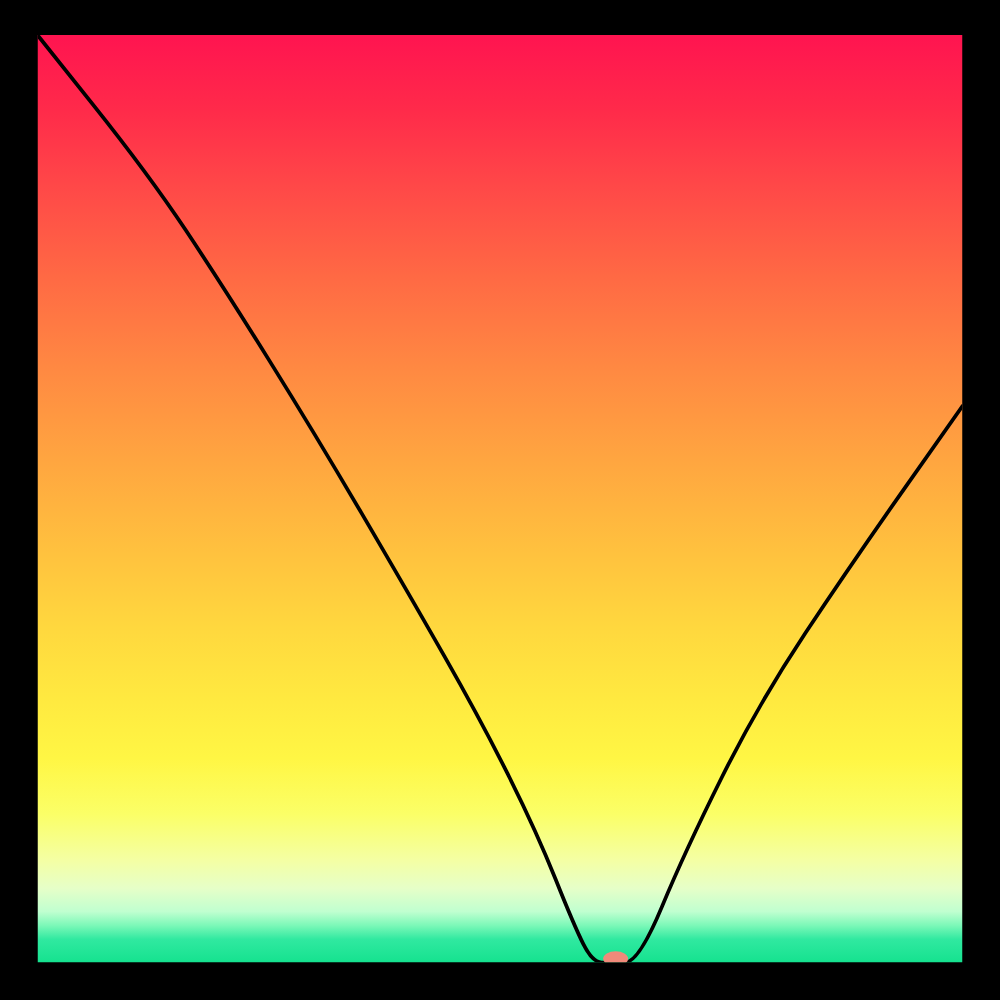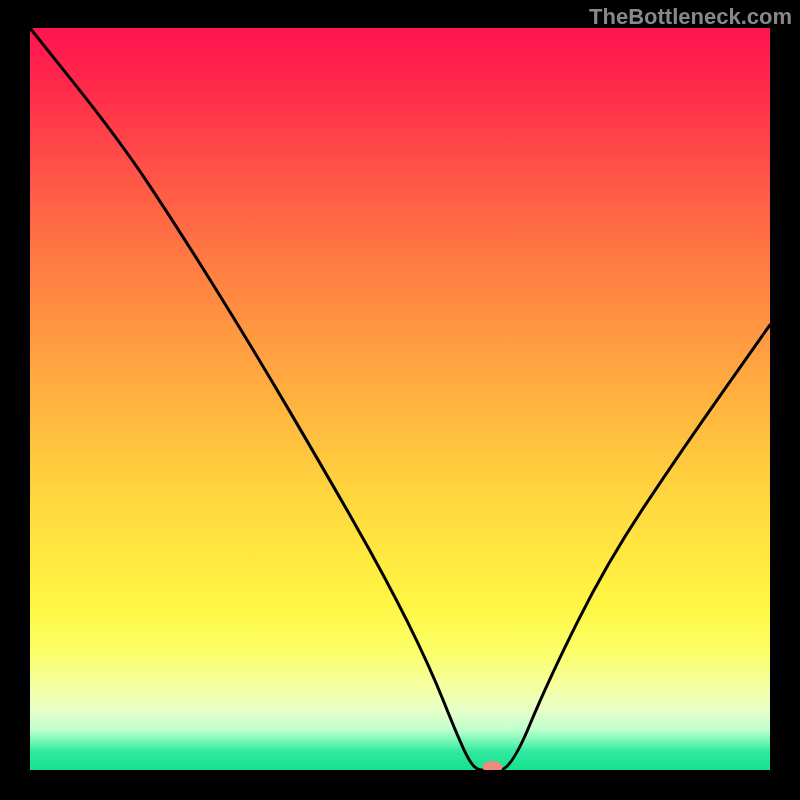--- a/index.html
+++ b/index.html
@@ -74,21 +74,20 @@
   .marker {
     fill: #f08a7a;
     stroke: none;
   }
 </style>
 </head>
 <body>
 
 <div class="canvas">
 
-  <div class="watermark">TheBottleneck.com</div>
 
   <div class="plot-area">
     <div class="gradient-bg"></div>
 
     <svg class="curve-svg" viewBox="0 0 740 742" preserveAspectRatio="none">
       <path id="curve-path" class="curve-path" d="M 0 0 Q 0 0 44.4 55.650000000000034 Q 88.8 111.30000000000007 118.4 155.82000000000005 Q 148 200.34000000000003 185 259.70000000000005 Q 222 319.06000000000006 259 382.13 Q 296 445.2 325.6 497.14 Q 355.2 549.0799999999999 377.4 593.5999999999999 Q 399.6 638.12 414.4 675.22 Q 429.2 712.32 436.6 727.1600000000001 Q 444 742 451.4 742 Q 458.8 742 469.9 742 Q 481 742 499.5 697.48 Q 518 652.96 547.6 593.6 Q 577.2 534.24 614.2 478.59000000000003 Q 651.2 422.94 695.6 359.87 L 740 296.8"></path>
       <ellipse id="marker-ell" class="marker" rx="10" ry="6" cx="462.5" cy="739" fill="#f08a7a"></ellipse>
     </svg>
   </div>
 

